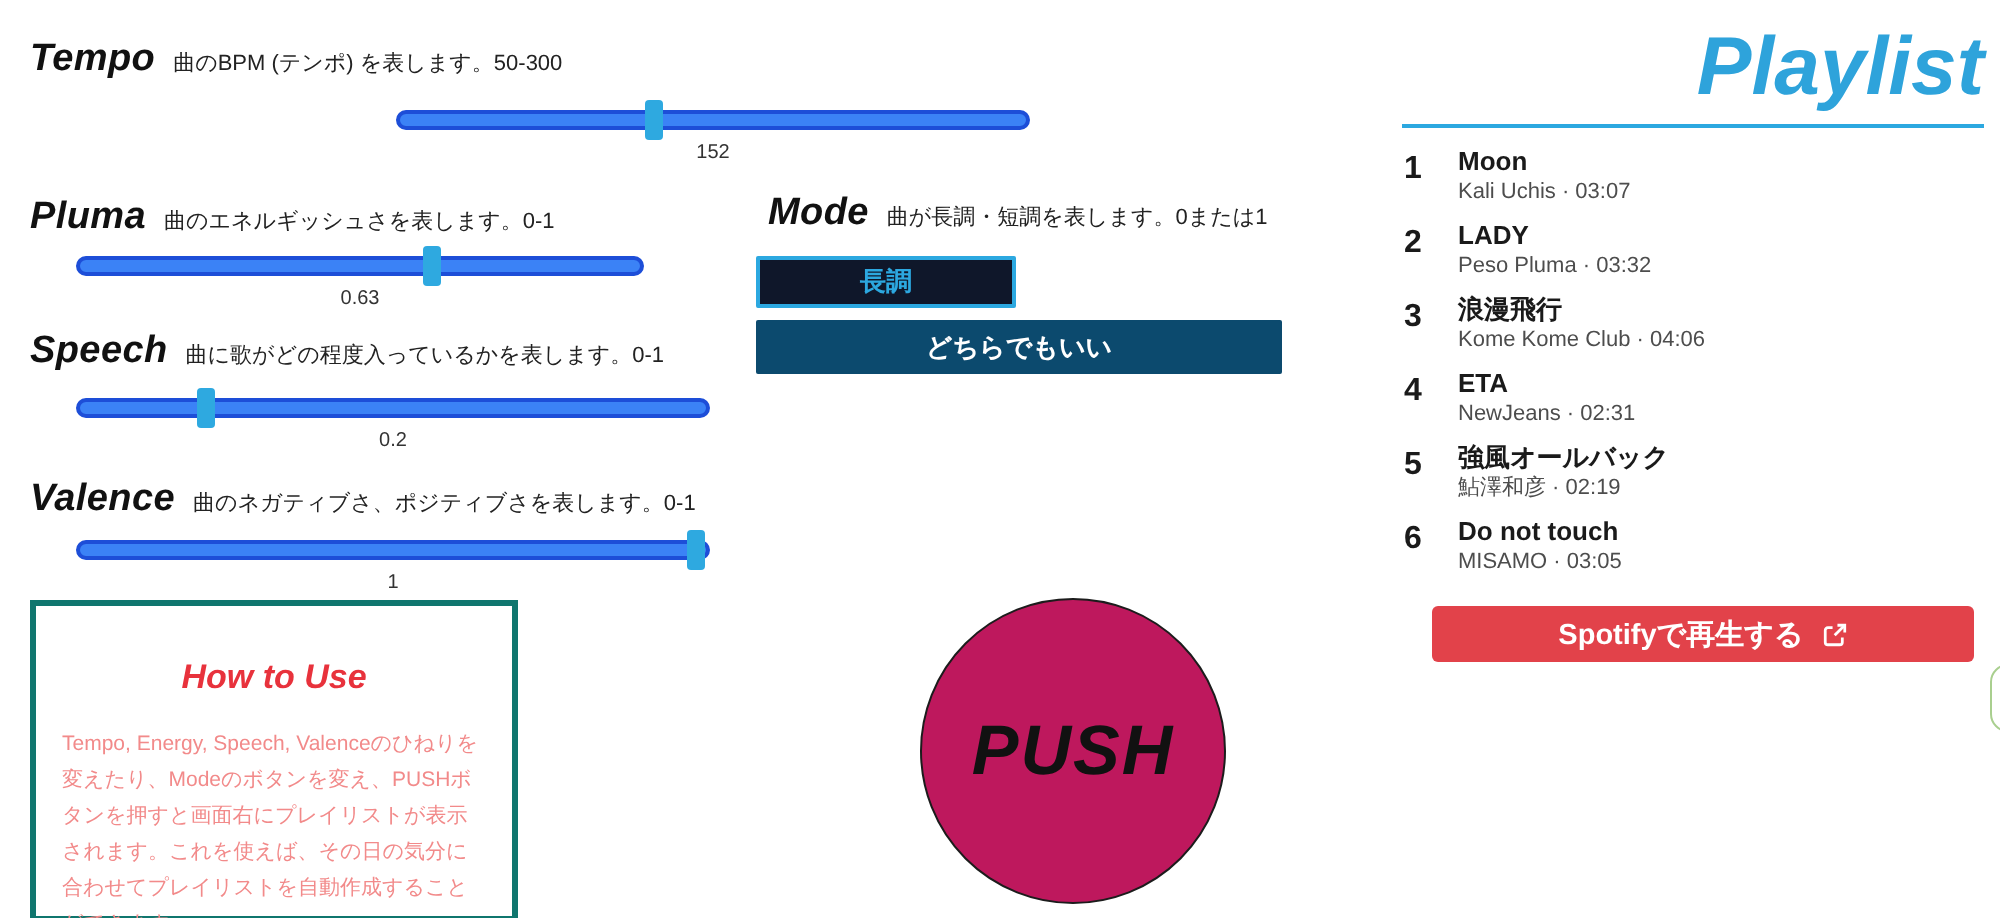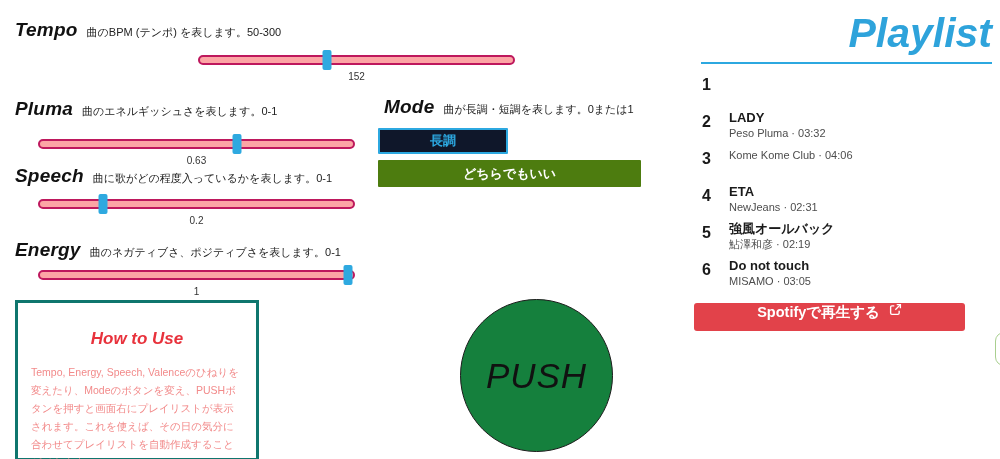--- a/index.html
+++ b/index.html
@@ -17,37 +17,37 @@
   .param-head { position: absolute; left: 15px; white-space: nowrap; }
   .param-title {
     font-size: 19px; font-weight: bold; font-style: italic; color: #111;
     letter-spacing: 0.2px;
   }
   .param-desc { font-size: 11px; color: #222; margin-left: 9px; }
 
   
   .slider {
     position: absolute; height: 10px;
-    border: 2px solid #be185d; border-radius: 7px; background: #fca5a5;
+    border: 2px solid #1d4ed8; border-radius: 7px; background: #3b82f6;
   }
   .slider-thumb {
     position: absolute; top: -7px; width: 9px; height: 20px;
     background: #2ea9e0; border-radius: 2px; transform: translateX(-50%);
   }
   .slider-value {
     position: absolute; top: 14px; left: 0; width: 100%;
     text-align: center; font-size: 10px; color: #333;
   }
   .thumb--tempo   { left: 40.7%; }
   .thumb--energy  { left: 63%; }
   .thumb--speech  { left: 20%; }
   .thumb--valence { left: 98.4%; }
 
   .slider--tempo   { left: 198px; top: 39px;  width: 317px; }
-  .slider--energy  { left: 38px;  top: 123px; width: 317px; }
+  .slider--energy  { left: 38px;  top: 112px; width: 284px; }
   .slider--speech  { left: 38px;  top: 183px; width: 317px; padding-left: 12px; }
   .slider--valence { left: 38px;  top: 254px; width: 317px; }
 
   .head--tempo   { top: 3px; }
   .head--energy  { top: 82px; }
   .head--speech  { top: 149px; }
   .head--valence { top: 223px; }
 
   
   .howto {
@@ -68,28 +68,28 @@
   .mode-btn {
     position: absolute; height: 26px; background: #0f172a;
     border: 2px solid #2ca8e0; color: #2ca8e0;
     font-size: 13px; font-weight: bold; text-align: center; line-height: 22px;
     font-family: inherit; cursor: pointer; border-radius: 1px;
   }
   .mode-btn--major { left: 378px; top: 112px; width: 130px; }
   .mode-btn--minor { left: 512px; top: 112px; width: 129px; }
   .mode-btn--either {
     left: 378px; top: 144px; width: 263px; height: 27px;
-    background: #4d7c0f; border: none; color: #fff; line-height: 27px;
+    background: #0c4a6e; border: none; color: #fff; line-height: 27px;
   }
 
   
   .push-btn {
     position: absolute; left: 460px; top: 283px; width: 153px; height: 153px;
-    border-radius: 50%; background: #15803d; border: 1.5px solid #1c1c1c;
-    font-family: inherit; font-size: 35px; font-weight: normal; font-style: italic;
+    border-radius: 50%; background: #be185d; border: 1.5px solid #1c1c1c;
+    font-family: inherit; font-size: 35px; font-weight: bold; font-style: italic;
     color: #111; letter-spacing: 1px; cursor: pointer; text-align: center;
   }
 
   
   .playlist-title {
     position: absolute; left: 690px; top: -6px; width: 302px;
     text-align: right; font-size: 41px; font-weight: bold; font-style: italic;
     color: #2ea3db; letter-spacing: 0px;
   }
   .playlist-rule {
@@ -99,24 +99,24 @@
   .tracks { position: absolute; left: 702px; top: 57px; width: 292px; }
   .track { display: flex; height: 37px; align-items: flex-start; }
   .track-num {
     width: 27px; font-size: 16px; font-weight: bold; color: #1a1a1a;
     padding-top: 3px;
   }
   .track-title { font-size: 13px; font-weight: bold; color: #1a1a1a; line-height: 15px; }
   .track-meta  { font-size: 11px; color: #4d4d4d; line-height: 14px; margin-top: 1px; }
 
   .spotify-btn {
-    position: absolute; left: 694px; top: 287px; width: 271px; height: 28px;
+    position: absolute; left: 716px; top: 287px; width: 271px; height: 28px;
     background: #e2424a; border: none; border-radius: 3px; color: #fff;
     font-family: inherit; font-size: 14.5px; font-weight: bold; cursor: pointer;
-    display: flex; justify-content: center; gap: 9px;
+    display: flex; align-items: center; justify-content: center; gap: 9px;
   }
   .spotify-btn svg { display: block; }
 
   
   .edge-sliver {
     position: absolute; left: 995px; top: 316px; width: 24px; height: 34px;
     background: #fff; border: 1.5px solid #a9cf8f; border-radius: 9px;
   }
 </style>
 </head>
@@ -142,21 +142,21 @@
 
   <div class="param-head head--speech">
     <span class="param-title">Speech</span><span class="param-desc">曲に歌がどの程度入っているかを表します。0-1</span>
   </div>
   <div class="slider slider--speech">
     <div class="slider-thumb thumb--speech"></div>
     <div class="slider-value">0.2</div>
   </div>
 
   <div class="param-head head--valence">
-    <span class="param-title">Energy</span><span class="param-desc">曲のネガティブさ、ポジティブさを表します。0-1</span>
+    <span class="param-title">Valence</span><span class="param-desc">曲のネガティブさ、ポジティブさを表します。0-1</span>
   </div>
   <div class="slider slider--valence">
     <div class="slider-thumb thumb--valence"></div>
     <div class="slider-value">1</div>
   </div>
 
   <div class="howto">
     <div class="howto-title">How to Use</div>
     <div class="howto-body">Tempo, Energy, Speech, Valenceのひねりを変えたり、Modeのボタンを変え、PUSHボタンを押すと画面右にプレイリストが表示されます。これを使えば、その日の気分に合わせてプレイリストを自動作成することができます。</div>
   </div>
@@ -168,31 +168,36 @@
   <button class="mode-btn mode-btn--either">どちらでもいい</button>
 
   <button class="push-btn">PUSH</button>
 
   <div class="playlist-title">Playlist</div>
   <div class="playlist-rule"></div>
 
   <div class="tracks">
     <div class="track">
       <span class="track-num">1</span>
+      <div class="track-info">
+        <div class="track-title">Moon</div>
+        <div class="track-meta">Kali Uchis · 03:07</div>
+      </div>
     </div>
     <div class="track">
       <span class="track-num">2</span>
       <div class="track-info">
         <div class="track-title">LADY</div>
         <div class="track-meta">Peso Pluma · 03:32</div>
       </div>
     </div>
     <div class="track">
       <span class="track-num">3</span>
       <div class="track-info">
+        <div class="track-title">浪漫飛行</div>
         <div class="track-meta">Kome Kome Club · 04:06</div>
       </div>
     </div>
     <div class="track">
       <span class="track-num">4</span>
       <div class="track-info">
         <div class="track-title">ETA</div>
         <div class="track-meta">NewJeans · 02:31</div>
       </div>
     </div>

